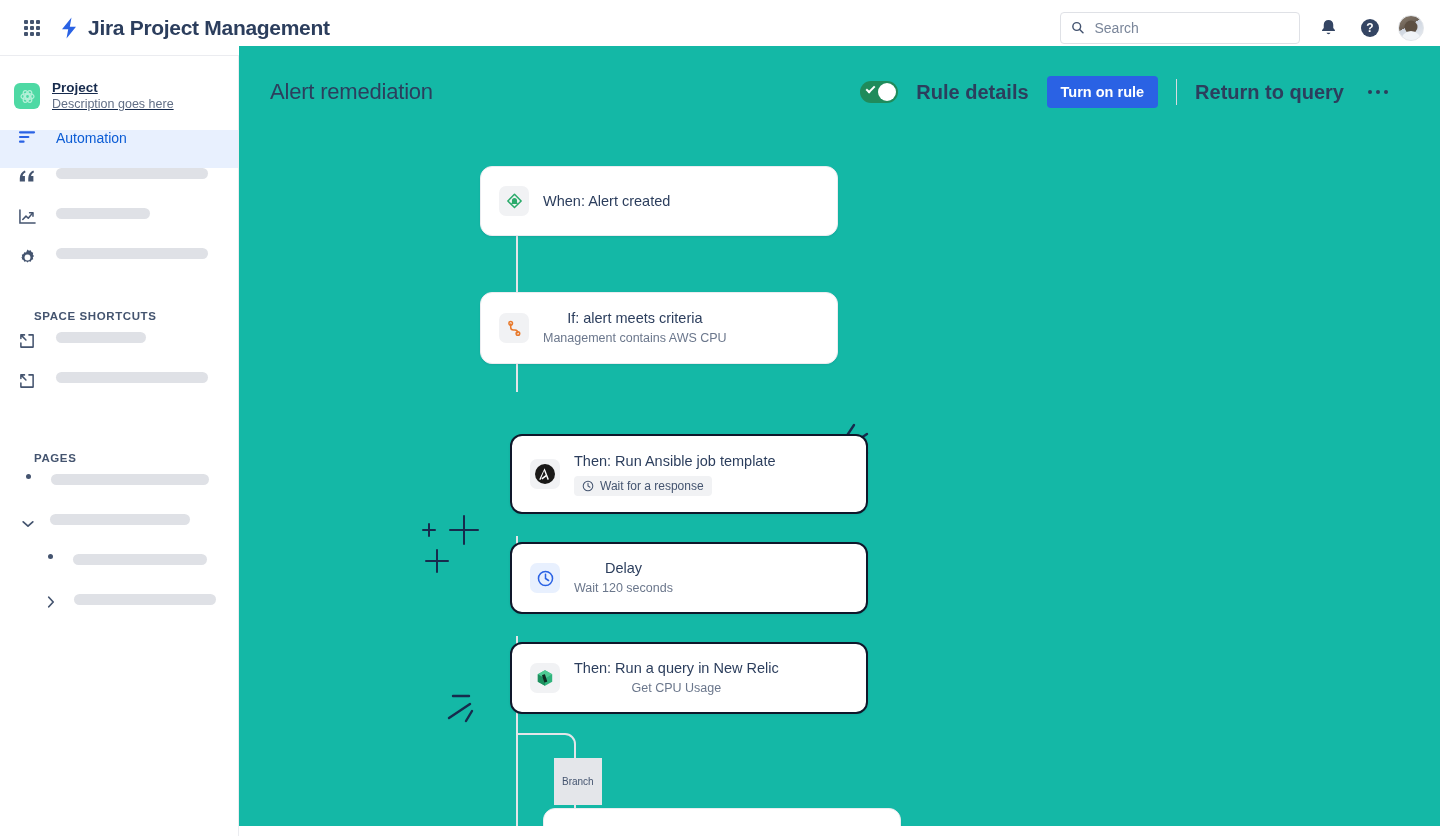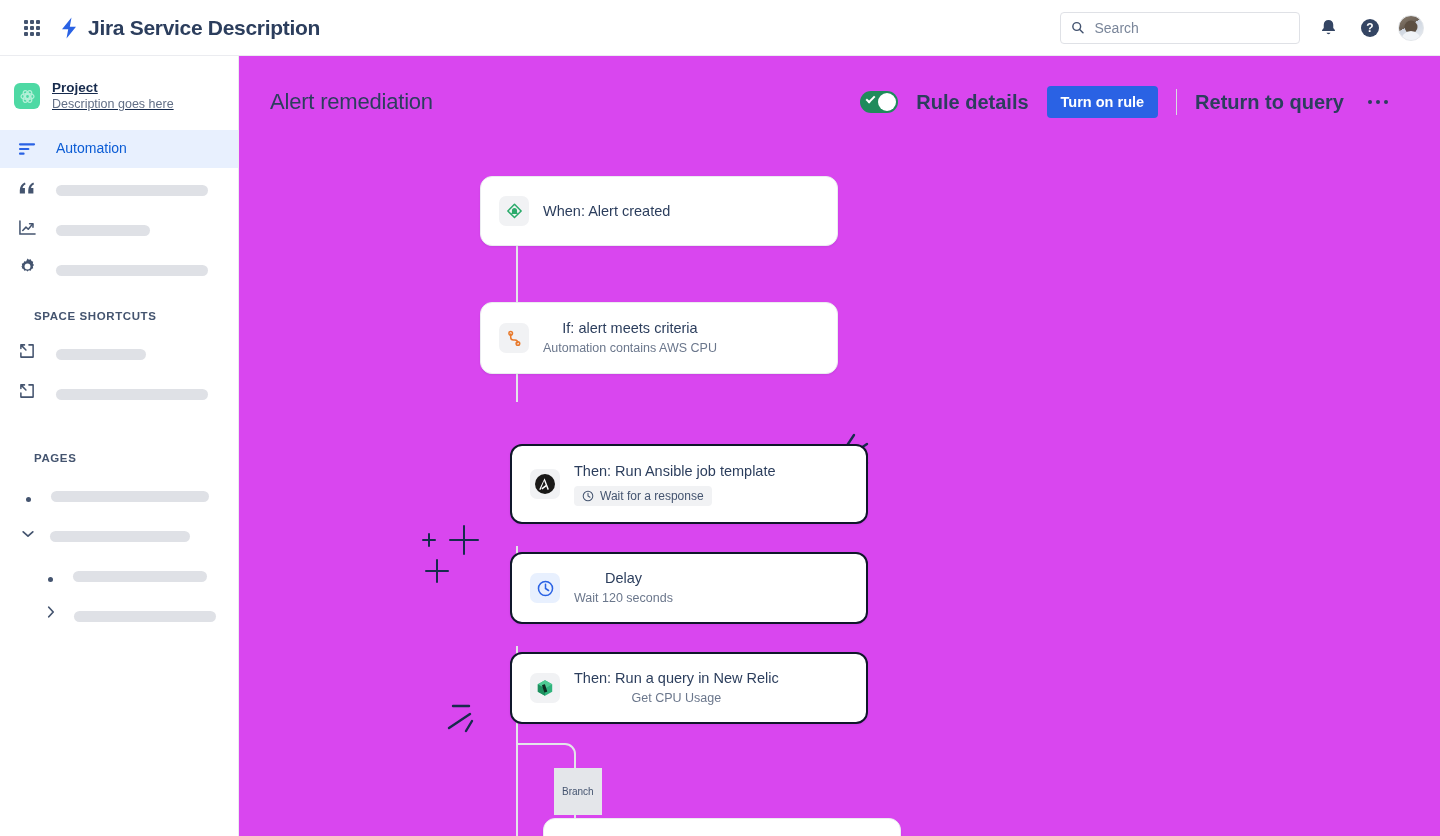--- a/index.html
+++ b/index.html
@@ -57,41 +57,41 @@
   .proj { display:flex; align-items:center; gap:12px; padding:0 16px 0 14px; margin-bottom:18px; cursor:pointer;text-decoration:underline;}
   .proj-ico {
     width:26px; height:26px; border-radius:6px; background:#4ed9a4; flex:none;
     display:flex; align-items:center; justify-content:center;
   }
   .proj-txt { display:flex; flex-direction:column; gap:1px; }
   .proj-title { font-size:13.5px; font-weight:700; color:#172b4d; line-height:16px; }
   .proj-desc { font-size:12.5px; color:#626f86; line-height:15px; }
 
   .nav-item {
-    display:flex; align-items:flex-end; gap:16px; height:38px;
-    padding:0 16px 12px 18px; cursor:pointer; position:relative;
+    display:flex; align-items:flex-start; gap:16px; height:38px;
+    padding:0 16px 4px 18px; cursor:pointer; position:relative;
   }
   .nav-item.active { background:#e8f0fe; }
   .nav-item.active::before {
     content:""; position:absolute; left:0; top:0; bottom:0; width:3px; background:#e8f0fe;
   }
   .nav-label { font-size:14px; color:#0b5cd5; }
   .nav-ico { width:22px; display:flex; align-items:center; justify-content:flex-start; flex:none; }
   .skel { height:11px; border-radius:6px; background:#dfe1e6; }
 
   .sec-title {
     font-size:11.5px; font-weight:700; letter-spacing:.6px; color:#44546f;
     padding:0 16px; margin:22px 0 10px 18px;
   }
   .bullet { width:5px; height:5px; border-radius:50%; background:#44546f; display:block; }
 
   
   .main {
-    position:absolute; left:239px; top:56px; width:1201px; height:780px;
-    background:#d946ef; overflow:hidden;
+    position:absolute; left:239px; top:46px; width:1201px; height:780px;
+    background:#14b8a6; overflow:hidden;
   }
   .main-head { display:flex; align-items:center; padding:30px 46px 0 31px; }
   .page-title { font-size:22px; font-weight:500; color:#2c3e5d; letter-spacing:-0.2px; }
   .head-actions { margin-left:auto; display:flex; align-items:center; gap:18px; }
   .toggle {
     width:38px; height:22px; border-radius:12px; background:#1f8b5b;
     display:flex; align-items:center; padding:2px; cursor:pointer; position:relative;
   }
   .toggle .knob { width:18px; height:18px; border-radius:50%; background:#fff; margin-left:auto; }
   .toggle .chk { position:absolute; left:6px; top:5px; width:9px; height:5px; border-left:2px solid #fff; border-bottom:2px solid #fff; transform:rotate(-45deg); }
@@ -148,21 +148,21 @@
           <i></i>
           <i></i>
           <i></i>
           <i></i>
       </div>
     </div>
     <div class="brand">
       <svg width="22" height="24" viewBox="0 0 22 24">
         <path d="M13.5 1.5 L4 13.2 h6.2 L8.5 22.5 L18 10.8 h-6.2 z" fill="#2a62e4"></path>
       </svg>
-      <span class="brand-name">Jira Service Description</span>
+      <span class="brand-name">Jira Project Management</span>
     </div>
 
     <div class="nav-right">
       <div class="search-box">
         <svg width="15" height="15" viewBox="0 0 16 16">
           <circle cx="6.8" cy="6.8" r="4.6" fill="none" stroke="#42526e" stroke-width="1.7"></circle>
           <line x1="10.3" y1="10.3" x2="14.2" y2="14.2" stroke="#42526e" stroke-width="1.7" stroke-linecap="round"></line>
         </svg>
         <input type="text" placeholder="Search" style="">
       </div>
@@ -371,21 +371,21 @@
       <div class="card" style="left:241px; top:184px; width:358px; height:72px;">
         <div class="card-ico">
           <svg width="19" height="19" viewBox="0 0 20 20">
             <path d="M6 5.4v3.2c0 1.6 1.3 2.9 2.9 2.9h1.6c1.6 0 2.9 1.3 2.9 2.9v.2" fill="none" stroke="#e8792b" stroke-width="1.6" stroke-linecap="round"></path>
             <circle cx="6" cy="4.6" r="1.9" fill="none" stroke="#e8792b" stroke-width="1.6"></circle>
             <circle cx="13.6" cy="15.2" r="1.9" fill="none" stroke="#e8792b" stroke-width="1.6"></circle>
           </svg>
         </div>
         <div class="card-body">
           <span class="card-title">If: alert meets criteria</span>
-          <span class="card-sub">Automation contains AWS CPU</span>
+          <span class="card-sub">Management contains AWS CPU</span>
         </div>
       </div>
 
       <div class="card sel" style="left:241px; top:326px; width:358px; height:80px;">
         <div class="card-ico">
           <svg width="22" height="22" viewBox="0 0 22 22">
             <circle cx="11" cy="11" r="10" fill="#1a1918"></circle>
             <path d="M10.6 5.2 14.9 16.3l-1.3.7-1.3-3.5-4 2.9-.9-1.2 4.3-3.2-1.6-4.3-3.6 9.4-1.3-.6z" fill="#ffffff"></path>
           </svg>
         </div>

